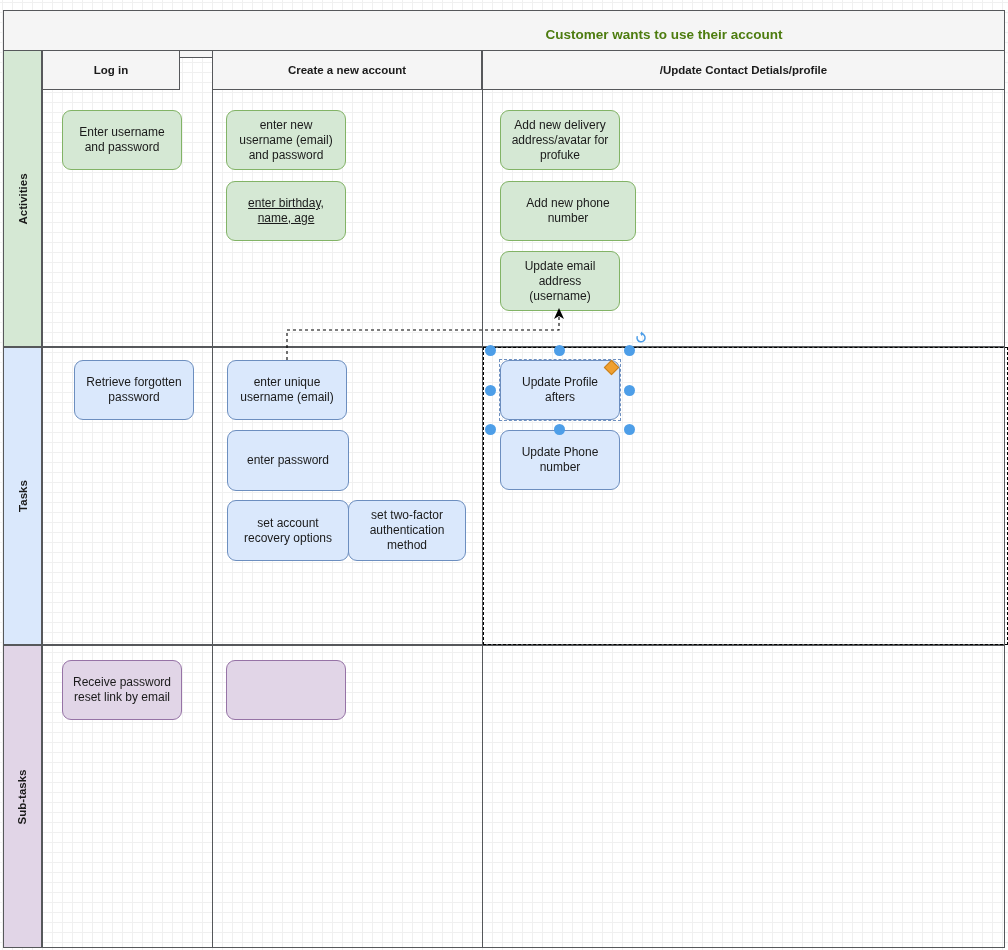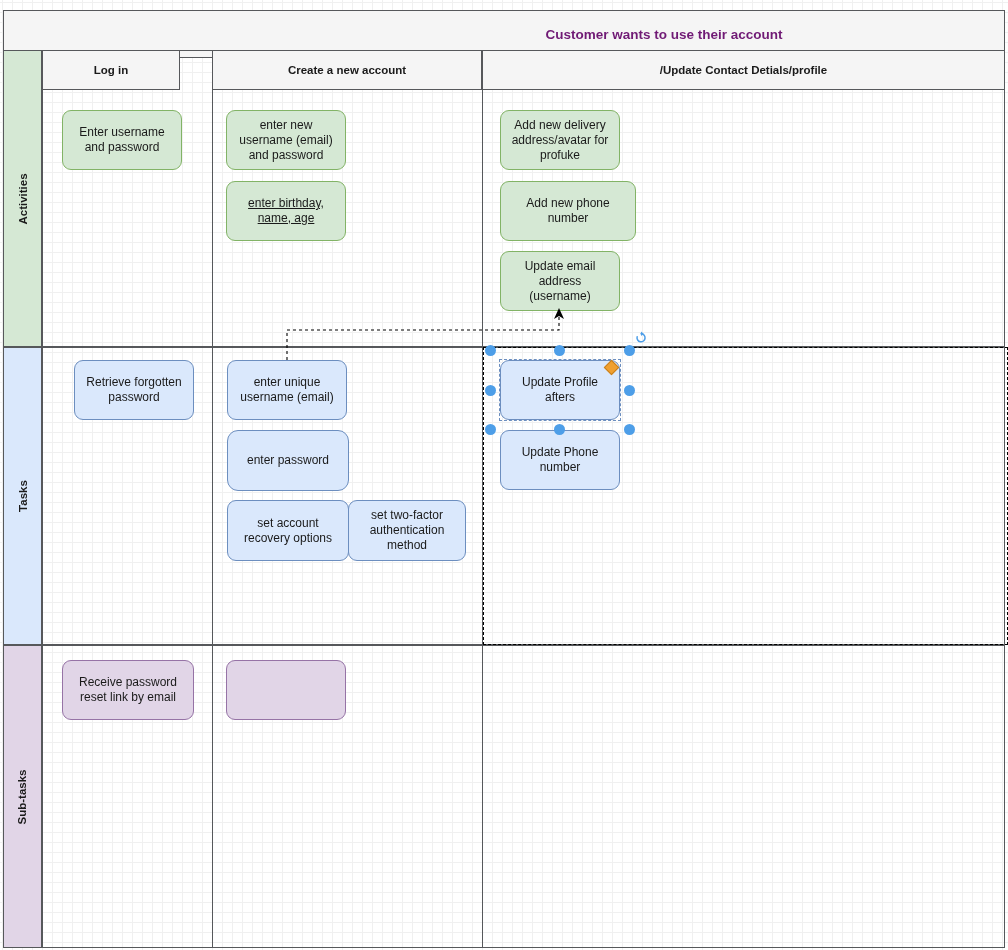--- a/index.html
+++ b/index.html
@@ -41,21 +41,21 @@
     width: 1002px;
     height: 48px;
     box-sizing: border-box;
     border: 1px solid #56585b;
     background: #f5f5f5;
     display: flex;
     align-items: center;
     justify-content: center;
     font-size: 13.5px;
     font-weight: bold;
-    color: #701a75;
+    color: #4d7c0f;
     padding-left: 320px;
   }
 
   
   .lane-header {
     position: absolute;
     left: 3px;
     width: 39px;
     box-sizing: border-box;
     border: 1px solid #56585b;
@@ -216,28 +216,28 @@
   <div class="node green" style="left:226px; top:110px; width:120px; height:60px;text-align:center;">enter new username (email) and password</div>
   <div class="node green" style="left:226px; top:181px; width:120px; height:60px;text-decoration:underline;">enter birthday, name, age</div>
 
   <div class="node green" style="left:500px; top:110px; width:120px; height:60px;">Add new delivery address/avatar for profuke</div>
   <div class="node green" style="left:500px; top:181px; width:136px; height:60px;">Add new phone number</div>
   <div class="node green" style="left:500px; top:251px; width:120px; height:60px;">Update email address (username)</div>
 
   <div class="node blue" style="left:62px; top:360px; width:120px; height:60px;margin-left:12px;">Retrieve forgotten password</div>
 
   <div class="node blue" style="left:227px; top:360px; width:120px; height:60px;">enter unique username (email)</div>
-  <div class="node blue" style="left:227px; top:430px; width:122px; height:61px;border-radius:11px;">enter password</div>
+  <div class="node blue" style="left:227px; top:430px; width:122px; height:61px;">enter password</div>
   <div class="node blue" style="left:227px; top:500px; width:122px; height:61px;">set account recovery options</div>
   <div class="node blue" style="left:348px; top:500px; width:118px; height:61px;">set two-factor authentication method</div>
 
   <div class="node blue" style="left:500px; top:360px; width:120px; height:60px;">Update Profile afters</div>
   <div class="node blue" style="left:500px; top:430px; width:120px; height:60px;">Update Phone number</div>
 
-  <div class="node purple" style="left:62px; top:660px; width:132px; height:60px;">Receive password reset link by email</div>
+  <div class="node purple" style="left:62px; top:660px; width:120px; height:60px;">Receive password reset link by email</div>
   <div class="node purple" style="left:226px; top:660px; width:120px; height:60px;"></div>
 
   <svg class="connector">
     <polyline points="287,360 287,330 559,330 559,316" fill="none" stroke="#000000" stroke-width="1.1" stroke-dasharray="3,3"></polyline>
     <polygon points="559,308 554,319 559,316 564,319" fill="#000000"></polygon>
   </svg>
 
   <div class="sel-rect"></div>
 
   <div class="sel-outline" style="left:499px; top:359px; width:122px; height:62px;"></div>

